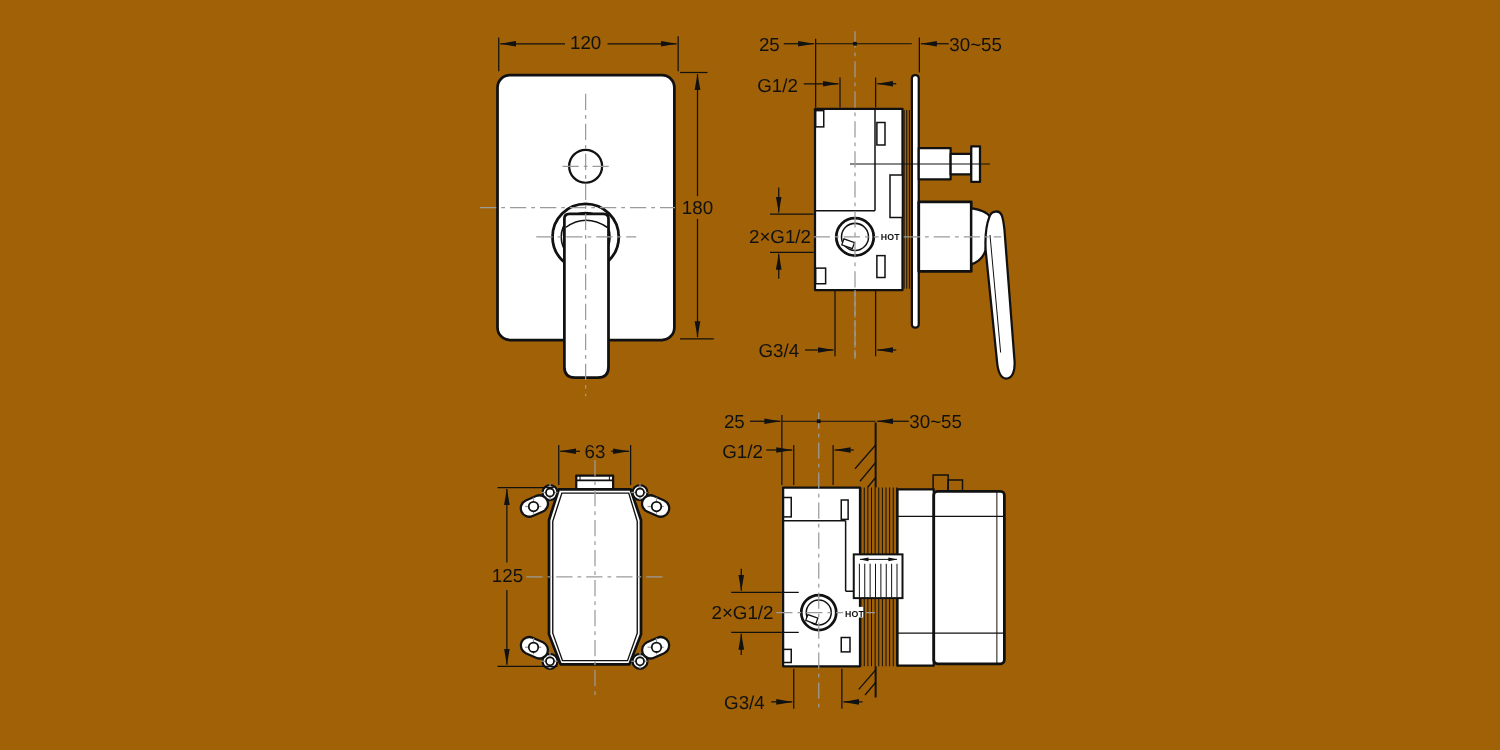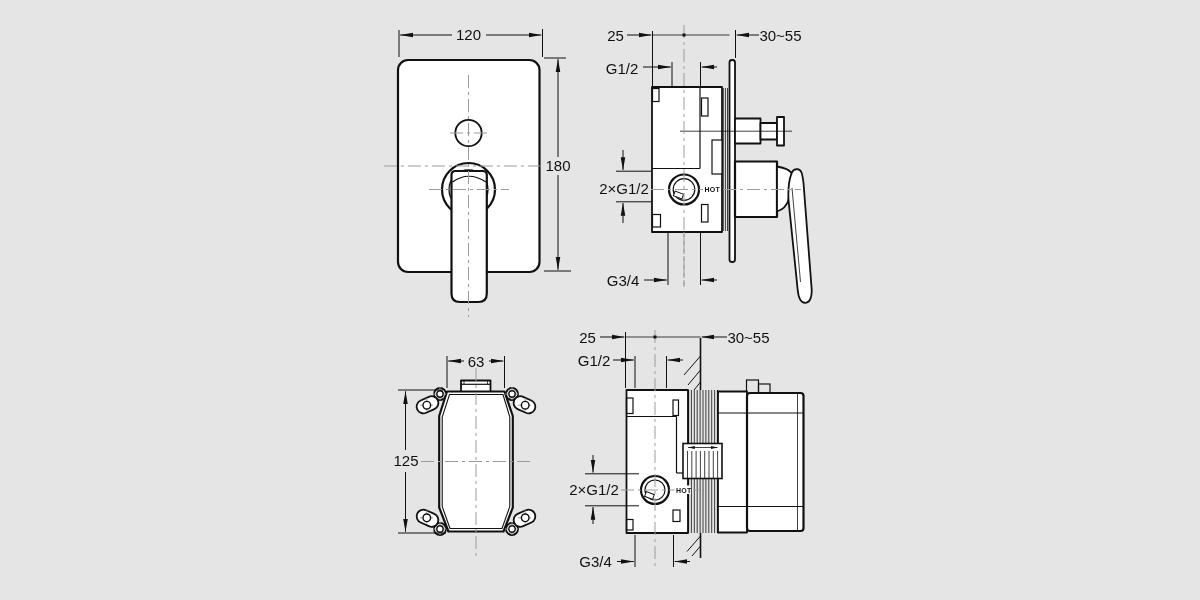--- a/index.html
+++ b/index.html
@@ -1,16 +1,16 @@
 <!DOCTYPE html>
 <html><head>
 <meta charset="utf-8">
 <style>
   html,body{margin:0;padding:0;background:#ffffff;}
-  .stage{width:1200px;height:600px;background:#e5e5e5;position:relative;overflow:hidden;
+  .stage{width:1200px;height:600px;background:#a16207;position:relative;overflow:hidden;
          font-family:"Liberation Sans", sans-serif;}
   svg{display:block;}
   .ol  {fill:#ffffff;stroke:#111;stroke-width:2.2;stroke-linejoin:round;}  
   .ol2 {fill:#ffffff;stroke:#111;stroke-width:1.8;stroke-linejoin:round;}
   .thin{fill:none;stroke:#111;stroke-width:1.2;}
   .hair{fill:none;stroke:#111;stroke-width:0.8;}
   .dim {fill:none;stroke:#111;stroke-width:1;}
   .cl  {fill:none;stroke:#9b9b9b;stroke-width:1;stroke-dasharray:13 4 3 4;}
   .txt {font:15px "Liberation Sans", sans-serif;fill:#111;}
   .hot {font:bold 7px "Liberation Sans", sans-serif;fill:#111;letter-spacing:.2px;}

